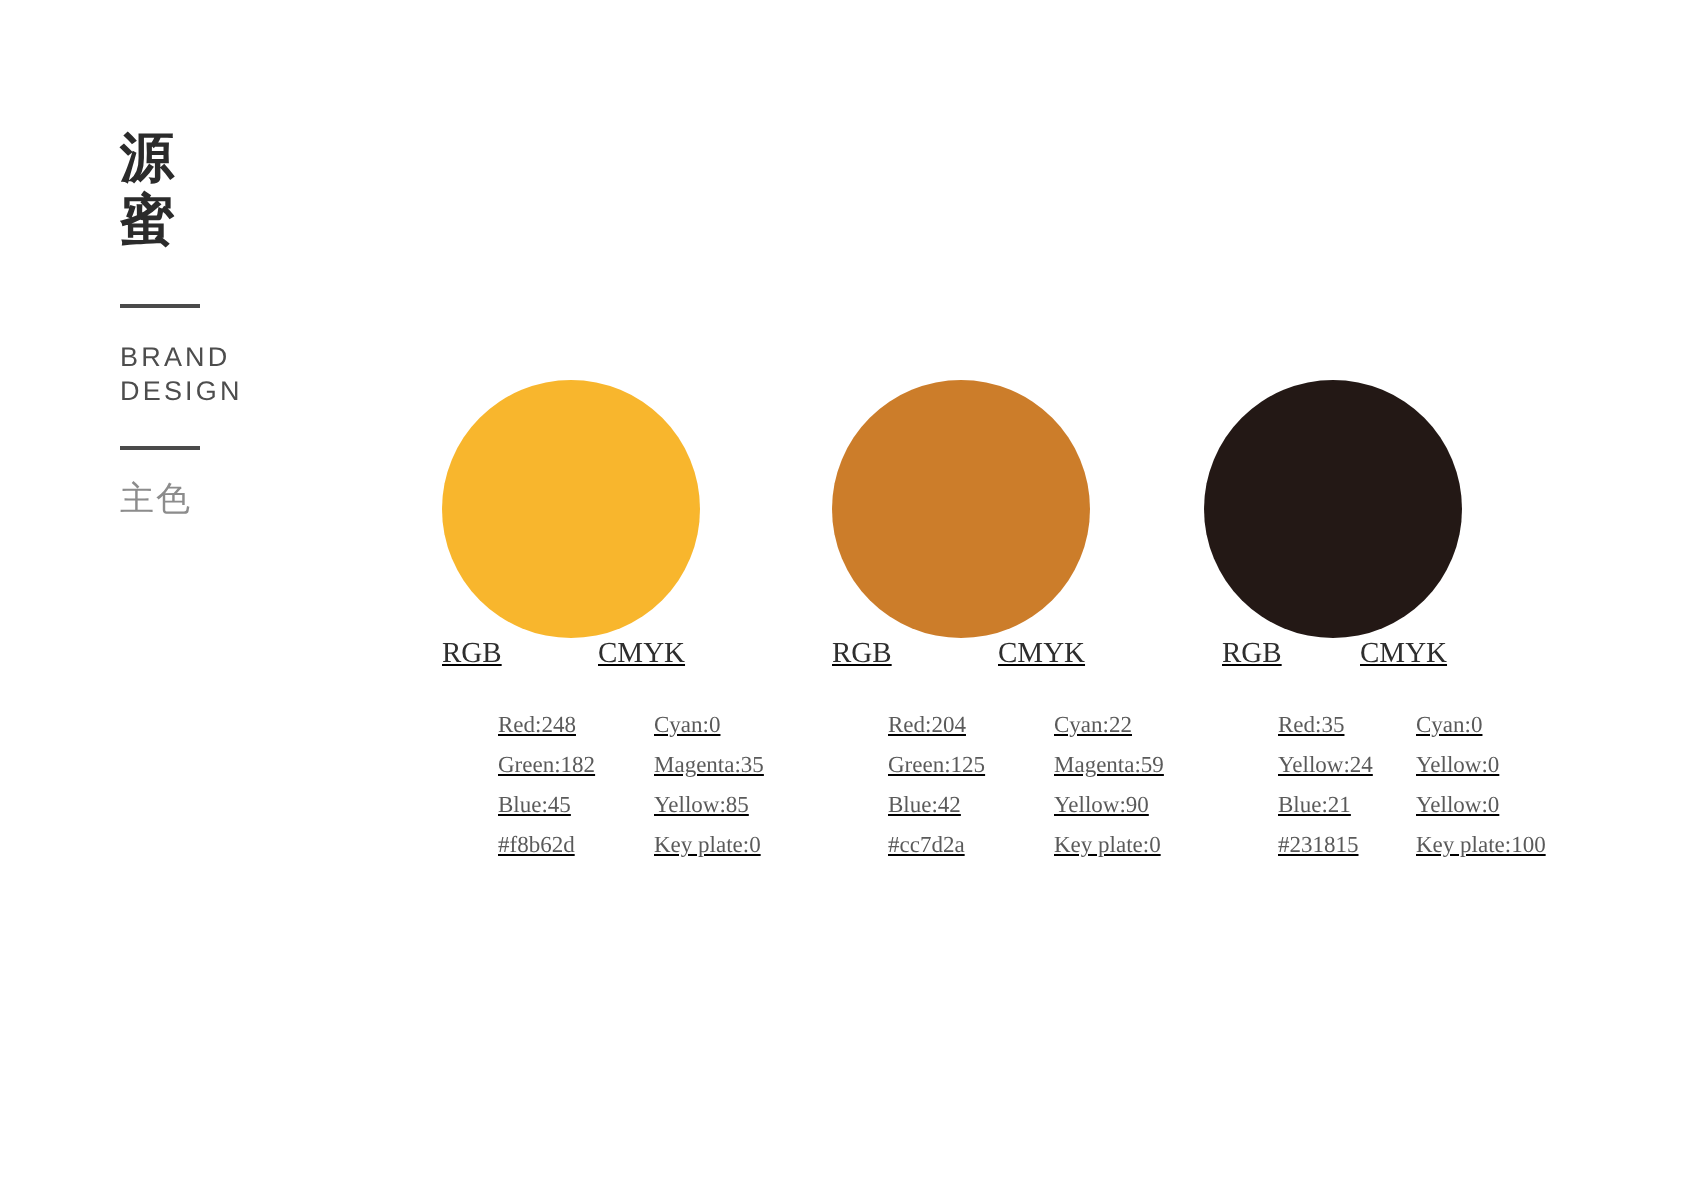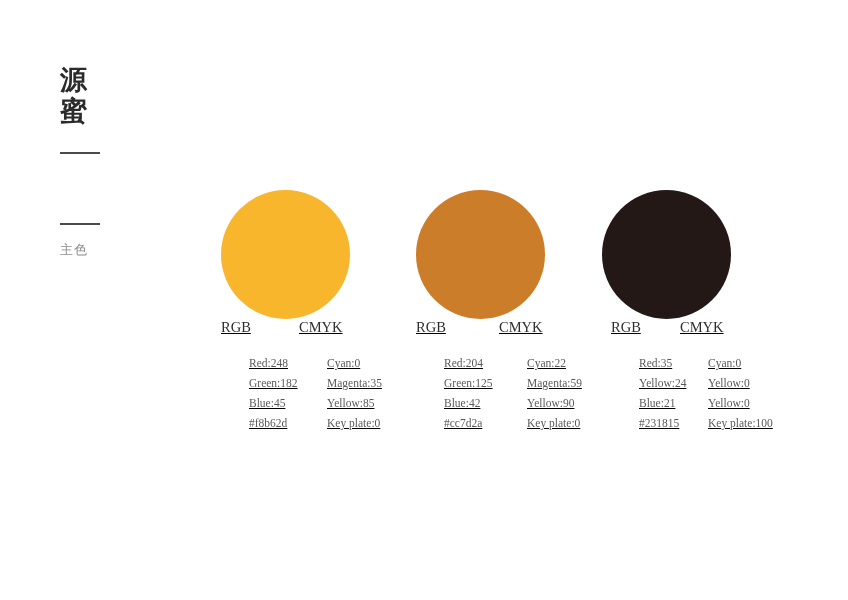--- a/index.html
+++ b/index.html
@@ -75,21 +75,21 @@
     position: absolute;
     left: 0px;
     top: 159px;
   }
 
   #section-label {
     position: absolute;
     left: 0px;
     top: 178px;
     font-family: "DejaVu Sans", sans-serif;
-    font-size: 13px;
+    font-size: 17px;
     line-height: 16px;
     color: #8c8c8c;
     letter-spacing: 1px;
   }
 
   
   .swatch {
     position: absolute;
     top: 174px;
   }
@@ -152,20 +152,22 @@
 <body>
 
 <div id="page">
 
   <div id="brand-panel">
 
     <div id="logo-wordmark">源蜜</div>
 
     <div class="rule" id="rule-top" style="background: rgb(74, 74, 74);"></div>
 
+    <div id="brand-design">BRAND
+DESIGN</div>
 
     <div class="rule" id="rule-bottom" style="background: rgb(74, 74, 74);"></div>
 
     <div id="section-label">主色</div>
   </div>
 
   <div class="swatch" id="swatch-1">
     <div class="swatch-circle" style="background: rgb(248, 182, 45);"></div>
 
     <div class="swatch-specs">

